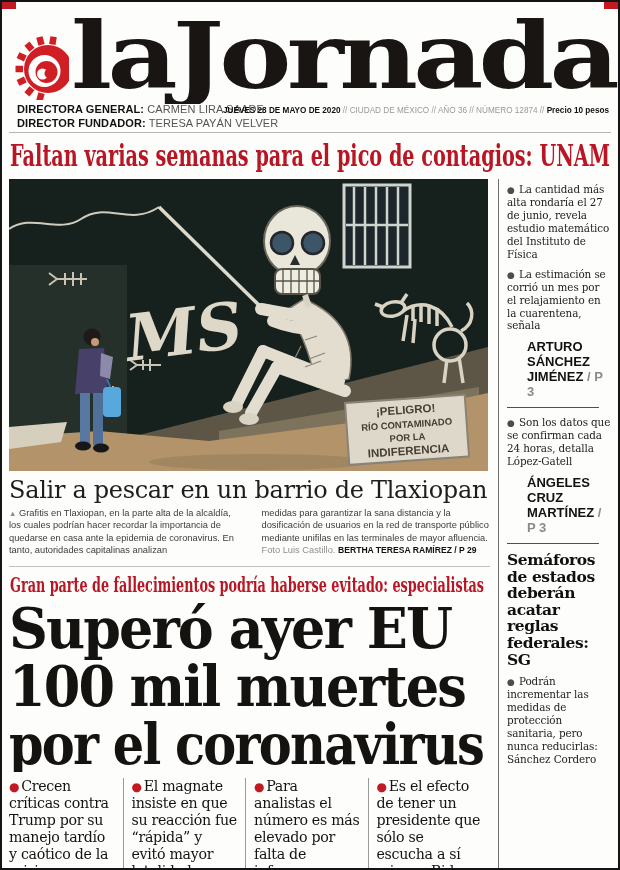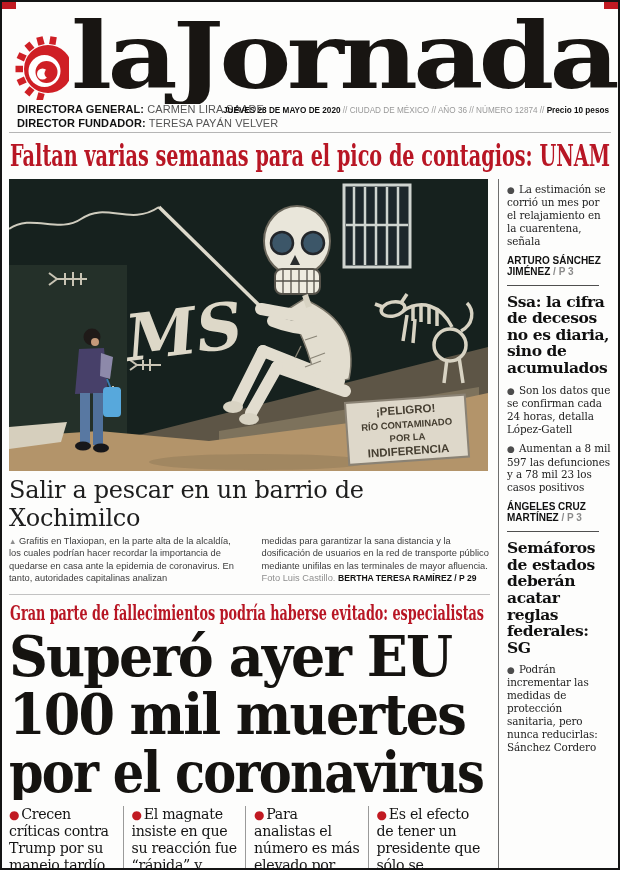--- a/index.html
+++ b/index.html
@@ -50,21 +50,21 @@
   .story-col { flex:1; padding:0 8px; font-family:"DejaVu Serif", serif; font-size:14.2px; line-height:1.2; color:#141414; letter-spacing:-.3px; }
   .story-col:first-child { padding-left:0; }
   .story-col + .story-col { border-left:1px solid #9a9a9a; }
   .red-bullet { color:#c11a22; font-size:12px; margin-right:2px; }
 
   
   .sb-section { margin-bottom:2px; }
   .sb-headline { font-family:"DejaVu Serif", serif; font-weight:bold; font-size:15.5px; line-height:1.07; color:#101010; letter-spacing:-.4px; margin-bottom:7px; }
   .sb-bullet { font-family:"DejaVu Serif", serif; font-size:10.4px; line-height:1.24; color:#222; margin-bottom:7px; letter-spacing:-.1px; }
   .gray-bullet { color:#4d4d4d; font-size:9px; margin-right:1px; }
-  .sb-byline { font-size:10px; font-weight:bold; color:#111; margin-top:2px; }
+  .sb-byline { font-size:13px; font-weight:bold; color:#111; margin-top:2px;margin-left:20px; }
   .sb-byline .lite { color:#8a8a8a; }
   .sb-rule { border:none; border-top:1px solid #4f4f4f; margin:8px 12px 8px 0; }
 </style>
 </head>
 <body>
 
 <div class="page">
   <div class="corner-mark left"></div>
   <div class="corner-mark right"></div>
 
@@ -207,21 +207,21 @@
             <rect x="84" y="214" width="10" height="52" fill="#50709a"></rect>
             <ellipse cx="74" cy="267" rx="8" ry="4.5" fill="#17171a"></ellipse>
             <ellipse cx="92" cy="269" rx="8" ry="4.5" fill="#17171a"></ellipse>
             <g>
               <path d="M98,200 l4,10" stroke="#3a7ab0" stroke-width="2" fill="none"></path>
               <rect x="94" y="208" width="18" height="30" rx="4" fill="#57a8dc"></rect>
             </g>
           </g>
         </svg>
 
-        <div class="caption-title">Salir a pescar en un barrio de Xochimilco</div>
+        <div class="caption-title">Salir a pescar en un barrio de Tlaxiopan</div>
         <div class="caption-cols">
           <div class="col">
             <span class="cap-marker">▲</span><span> Grafitis en Tlaxiopan, en la parte alta de la alcaldía, los cuales podrían hacer recordar la importancia de quedarse en casa ante la epidemia de coronavirus. En tanto, autoridades capitalinas analizan</span>
           </div>
           <div class="col">
             <span>medidas para garantizar la sana distancia y la dosificación de usuarios en la red de transporte público mediante unifilas en las terminales de mayor afluencia. </span><span class="photo-credit">Foto Luis Castillo. </span><span class="cap-byline">BERTHA TERESA RAMÍREZ / P 29</span>
           </div>
         </div>
 
         <hr class="mid-rule">
@@ -240,29 +240,28 @@
           <div class="story-col"><span class="red-bullet">●</span><span>El magnate insiste en que su reacción fue “rápida” y evitó mayor letalidad</span></div>
           <div class="story-col"><span class="red-bullet">●</span><span>Para analistas el número es más elevado por falta de informes precisos</span></div>
           <div class="story-col"><span class="red-bullet">●</span><span>Es el efecto de tener un presidente que sólo se escucha a sí mismo: Biden</span></div>
         </div>
 
       </div>
 
       <div class="sidebar">
 
         <div class="sb-section">
+          <div class="sb-bullet"><span class="gray-bullet">●</span> <span>La cantidad más alta rondaría el 27 de junio, revela estudio matemático del Instituto de Física</span></div>
           <div class="sb-bullet"><span class="gray-bullet">●</span> <span>La estimación se corrió un mes por el relajamiento en la cuarentena, señala</span></div>
           <div class="sb-byline"><span>ARTURO SÁNCHEZ JIMÉNEZ</span><span class="lite"> / P 3</span></div>
         </div>
         <hr class="sb-rule">
 
         <div class="sb-section">
-          <div class="sb-headline">Ssa: la cifra de decesos no es diaria, sino de acumulados</div>
           <div class="sb-bullet"><span class="gray-bullet">●</span> <span>Son los datos que se confirman cada 24 horas, detalla López-Gatell</span></div>
-          <div class="sb-bullet"><span class="gray-bullet">●</span> <span>Aumentan a 8 mil 597 las defunciones y a 78 mil 23 los casos positivos</span></div>
           <div class="sb-byline"><span>ÁNGELES CRUZ MARTÍNEZ</span><span class="lite"> / P 3</span></div>
         </div>
         <hr class="sb-rule">
 
         <div class="sb-section">
           <div class="sb-headline">Semáforos de estados deberán acatar reglas federales: SG</div>
           <div class="sb-bullet"><span class="gray-bullet">●</span> <span>Podrán incrementar las medidas de protección sanitaria, pero nunca reducirlas: Sánchez Cordero</span></div>
 
         </div>
 

